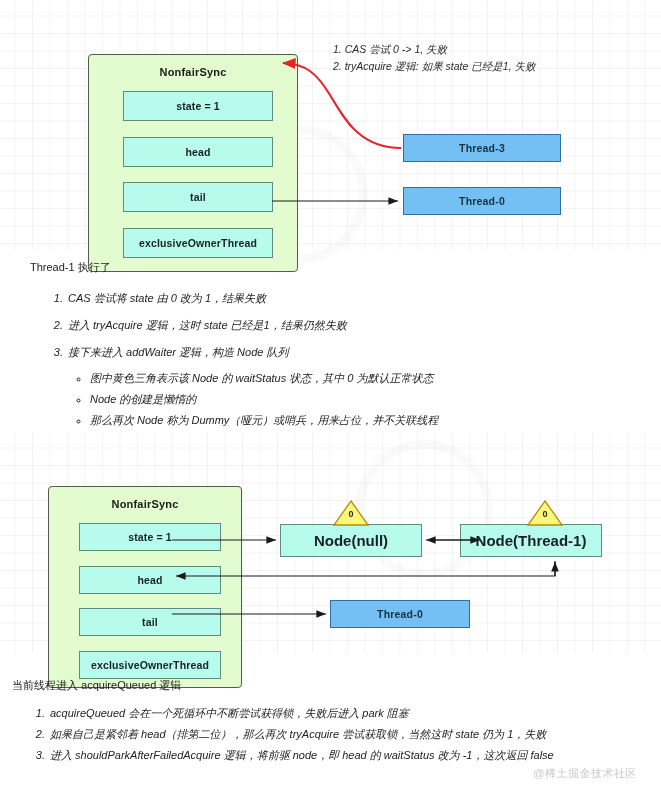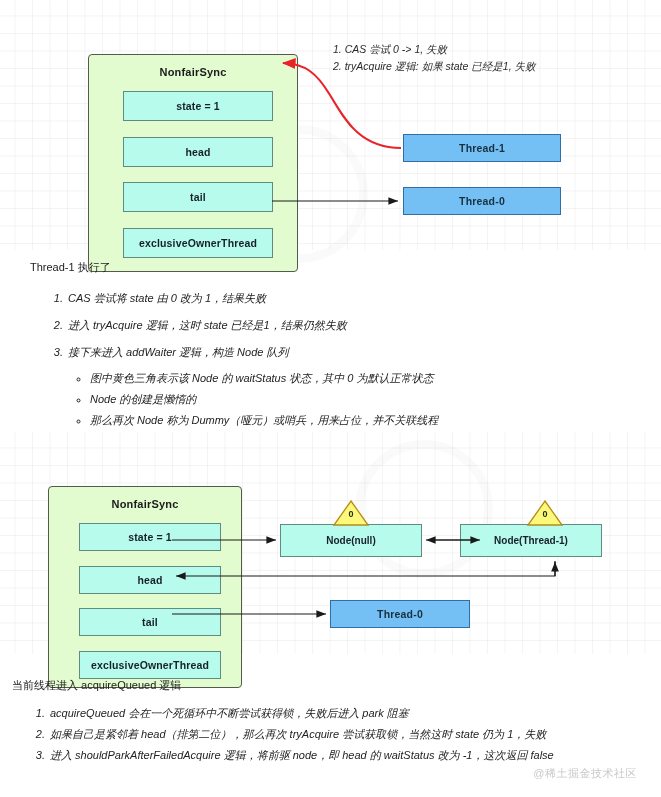--- a/index.html
+++ b/index.html
@@ -71,21 +71,21 @@
     letter-spacing: .15px;
   }
   .node-box {
     position: absolute;
     background: #b6fbeb;
     border: 1.3px solid #5f8b80;
     box-sizing: border-box;
     display: flex;
     align-items: center;
     justify-content: center;
-    font-size: 10px;
+    font-size: 15px;
     font-weight: bold;
     color: #17202a;
   }
   .thread-box {
     position: absolute;
     background: #74c0f5;
     border: 1.3px solid #2f6ea8;
     box-sizing: border-box;
     display: flex;
     align-items: center;
@@ -187,21 +187,21 @@
 
     <div class="field-box" style="left:34px; top:36px; width:150px; height:30px;">state = 1</div>
 
     <div class="field-box" style="left:34px; top:82px; width:150px; height:30px;">head</div>
 
     <div class="field-box" style="left:34px; top:127px; width:150px; height:30px;">tail</div>
 
     <div class="field-box" style="left:34px; top:173px; width:150px; height:30px;">exclusiveOwnerThread</div>
   </div>
 
-  <div class="thread-box" style="left:403px; top:134px; width:158px; height:28px;">Thread-1</div>
+  <div class="thread-box" style="left:403px; top:134px; width:158px; height:28px;">Thread-3</div>
 
   <div class="thread-box" style="left:403px; top:187px; width:158px; height:28px;">Thread-0</div>
 
   <svg class="overlay" width="661" height="250">
     <defs>
       <marker id="arrow-black" markerWidth="9" markerHeight="9" refX="8" refY="3.2" orient="auto" markerUnits="strokeWidth">
         <path d="M0,0 L8,3.2 L0,6.4 z" fill="#1a1a1a"></path>
       </marker>
       <marker id="arrow-red" markerWidth="7" markerHeight="7" refX="6" refY="2.6" orient="auto" markerUnits="strokeWidth">
         <path d="M0,0 L6.5,2.6 L0,5.2 z" fill="#e8242a"></path>

